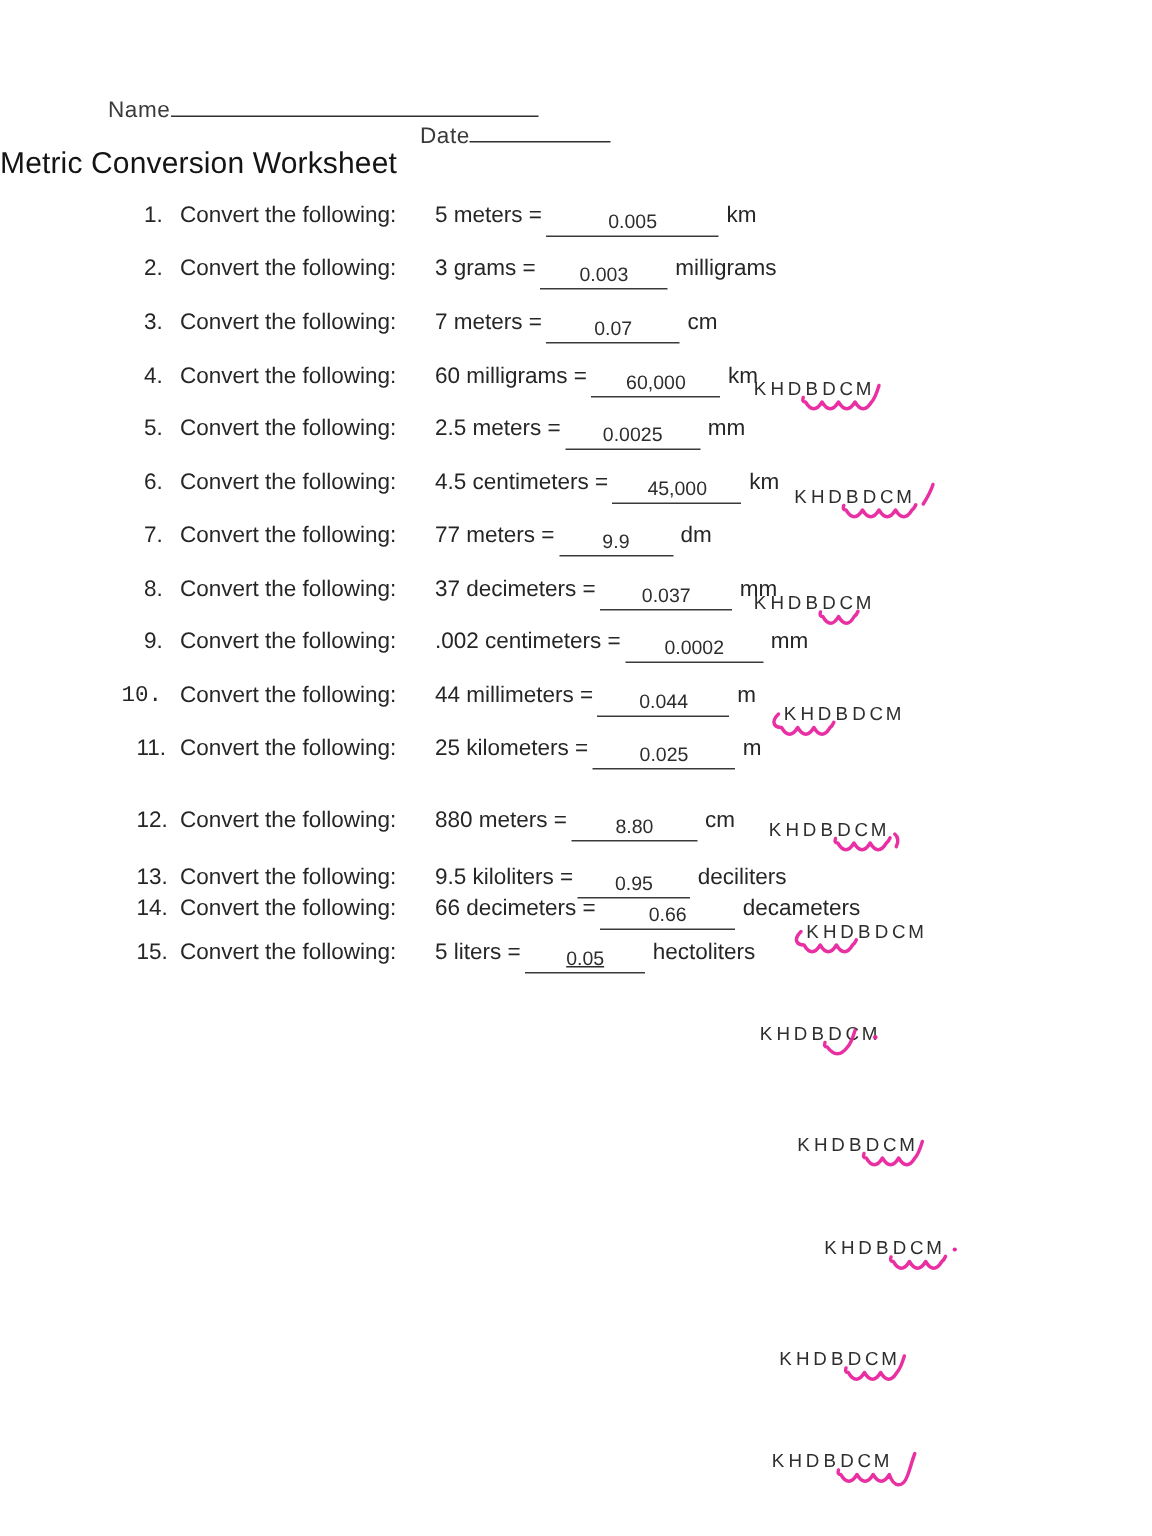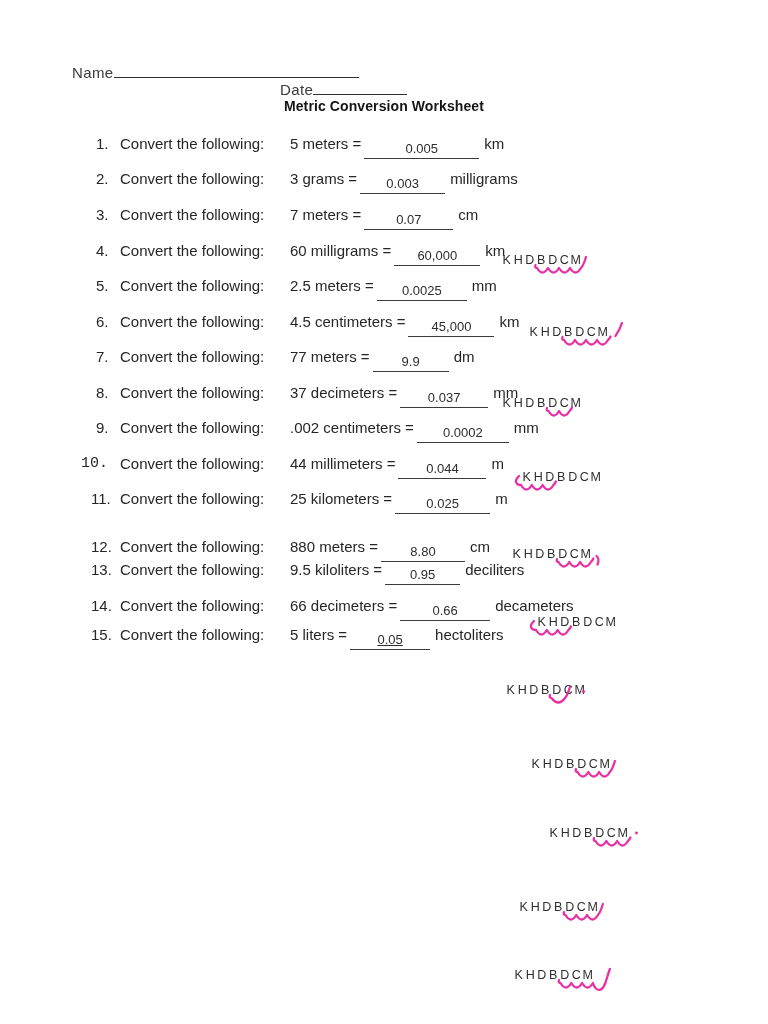--- a/index.html
+++ b/index.html
@@ -8,22 +8,22 @@
     font-family:"Liberation Sans",sans-serif;color:#262626;margin-top:18px;
   }
   
   .hdr{position:absolute;white-space:nowrap;font-size:15px;letter-spacing:.4px;color:#3a3a3a;}
   .hdr-name{left:72px;top:45px;}
   .hdr-date{left:280px;top:62px;}
   .blankline{display:inline-block;border-bottom:1.5px solid #2f2f2f;height:14px;vertical-align:baseline;}
   .name-line{width:245px;}
   .date-line{width:94px;}
   .title{
-    position:absolute;left:0;right:0;top:80px;text-align:center;
-    font-size:14px;font-weight:bold;color:#141414;letter-spacing:.1px;
+    position:absolute;left:0;right:0;top:80px;
+    font-size:20px;font-weight:normal;color:#141414;letter-spacing:.1px;
   }
   
   .row{position:absolute;left:0;width:768px;height:24px;font-size:15px;white-space:nowrap;}
   .num{position:absolute;top:0;}
   .prompt{position:absolute;left:120px;top:0;}
   .eq{position:absolute;left:290px;top:0;white-space:nowrap;}
   .blank{
     display:inline-block;border-bottom:1.3px solid #3a3a3a;text-align:center;
     font-size:13px;line-height:14px;height:16px;vertical-align:-4px;
     margin:0 5px 0 3px;color:#2d2d2d;
@@ -139,21 +139,21 @@
       <div class="row" style="top: 520px; padding-left: 34px;">
     <span class="num" style="left: 91px;">12.</span>
     <span class="prompt">Convert the following:</span>
     <span class="eq"><span>880 meters =</span><span class="blank" style="width: 84px;"><span>8.80</span></span><span>cm</span></span>
     <span class="ladder" style="left: 510px; top: 515px;">
           <svg width="130" height="40">
             <path d="M 38.5 19 Q 37.5 22 40 22 q 5.4 9 10.8 0 q 5.4 9 10.8 0 q 5.4 9 10.8 0 c 1.5 -1.5 3.5 -6 5 -11" fill="none" stroke="#e8259e" stroke-width="2.3" stroke-linecap="round" stroke-linejoin="round" opacity="0.95"></path>
           </svg>
         </span>
   </div>
-      <div class="row" style="top: 543px;">
+      <div class="row" style="top: 558px;">
     <span class="num" style="left: 91px;">13.</span>
     <span class="prompt">Convert the following:</span>
     <span class="eq"><span>9.5 kiloliters =</span><span class="blank" style="width: 75px;"><span>0.95</span></span><span>deciliters</span></span>
 
   </div>
       <div class="row" style="top: 579px;">
     <span class="num" style="left: 91px;">14.</span>
     <span class="prompt">Convert the following:</span>
     <span class="eq"><span>66 decimeters =</span><span class="blank" style="width: 90px;"><span>0.66</span></span><span>decameters</span></span>
 

